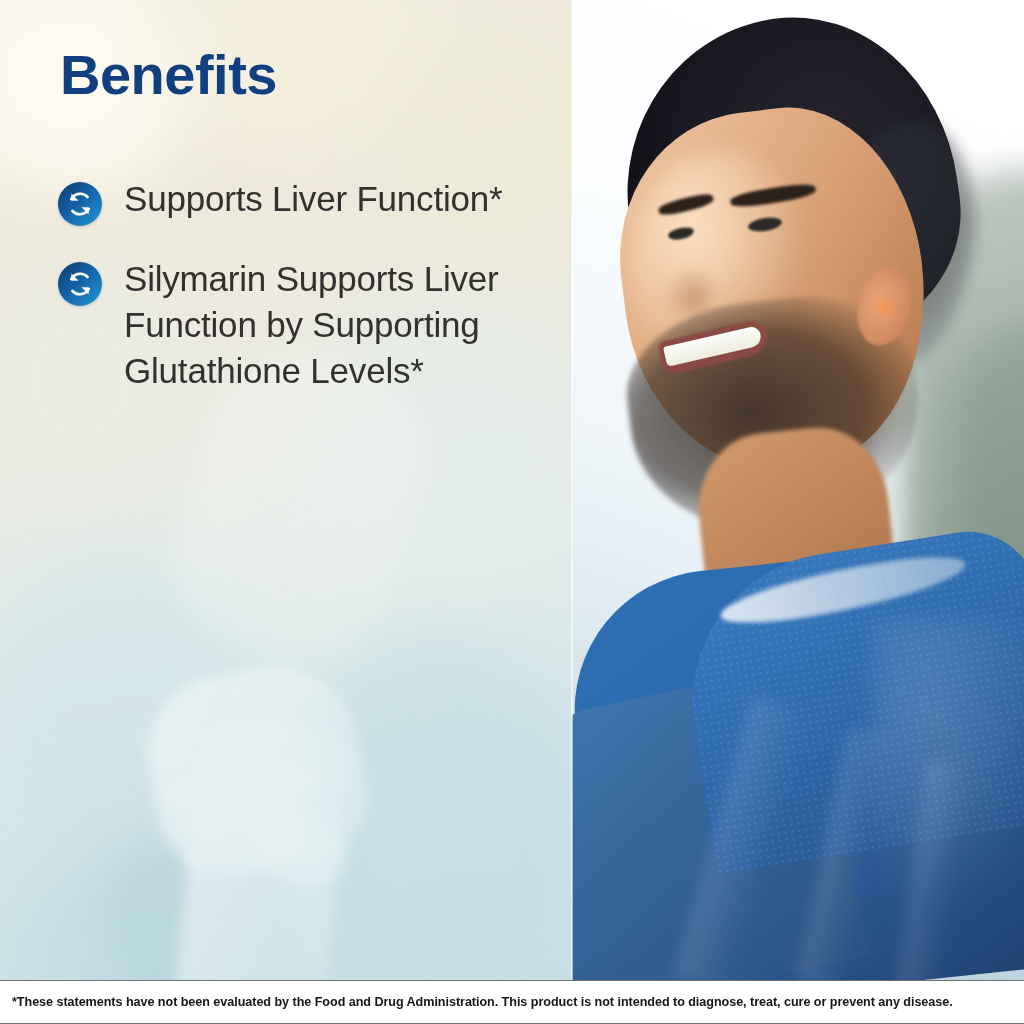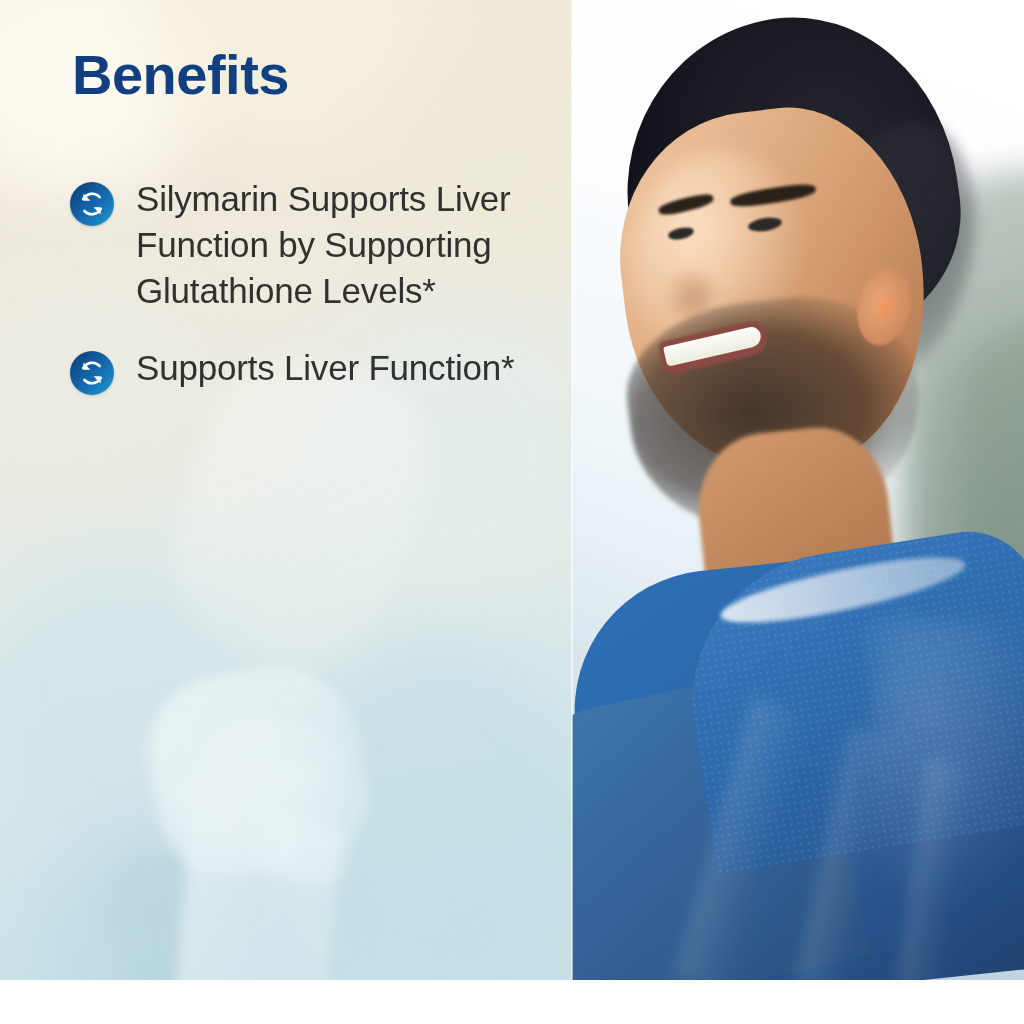--- a/index.html
+++ b/index.html
@@ -67,21 +67,21 @@
     background:rgba(120,160,170,.18);border-radius:60px;transform:rotate(-14deg);filter:blur(16px);
   }
   
   .gh-upper{
     position:absolute;left:130px;top:-110px;width:220px;height:300px;
     background:linear-gradient(140deg,rgba(255,255,255,.5),rgba(250,250,244,.25));
     border-radius:90px;transform:rotate(18deg);filter:blur(10px);
   }
 
   
-  .content{position:absolute;left:12px;top:0;width:572px;height:1024px;}
+  .content{position:absolute;left:0;top:0;width:572px;height:1024px;}
   .page-title{
     position:absolute;left:60px;top:46px;
     font-size:56px;line-height:1.05;font-weight:700;letter-spacing:-.5px;
     color:#123F7F;
     text-shadow:0 1px 2px rgba(255,255,255,.65);
   }
   .benefits-list{position:absolute;left:58px;top:176px;width:500px;}
   .benefit-item{display:flex;align-items:flex-start;margin-bottom:30px;}
   .bullet-icon{
     flex:0 0 auto;width:44px;height:44px;border-radius:50%;
@@ -281,33 +281,33 @@
 
       <div class="benefit-item">
         <div class="bullet-icon">
           <svg viewBox="0 0 44 44" aria-hidden="true">
             <path d="M13.2 17.2a10.2 10.2 0 0 1 16.4-2.2" fill="none" stroke="#ffffff" stroke-width="2.6" stroke-linecap="round"></path>
             <path d="M30.8 26.8a10.2 10.2 0 0 1-16.4 2.2" fill="none" stroke="#ffffff" stroke-width="2.6" stroke-linecap="round"></path>
             <polygon points="13.4,11.6 13.4,18.8 20.4,18.8" fill="#ffffff"></polygon>
             <polygon points="30.6,32.4 30.6,25.2 23.6,25.2" fill="#ffffff"></polygon>
           </svg>
         </div>
-        <div class="benefit-text">Silymarin Supports Liver Function by Supporting Glutathione Levels*</div>
+        <div class="benefit-text">Supports Liver Function*</div>
       </div>
 
       <div class="benefit-item">
         <div class="bullet-icon">
           <svg viewBox="0 0 44 44" aria-hidden="true">
             <path d="M13.2 17.2a10.2 10.2 0 0 1 16.4-2.2" fill="none" stroke="#ffffff" stroke-width="2.6" stroke-linecap="round"></path>
             <path d="M30.8 26.8a10.2 10.2 0 0 1-16.4 2.2" fill="none" stroke="#ffffff" stroke-width="2.6" stroke-linecap="round"></path>
             <polygon points="13.4,11.6 13.4,18.8 20.4,18.8" fill="#ffffff"></polygon>
             <polygon points="30.6,32.4 30.6,25.2 23.6,25.2" fill="#ffffff"></polygon>
           </svg>
         </div>
-        <div class="benefit-text">Supports Liver Function*</div>
+        <div class="benefit-text">Silymarin Supports Liver Function by Supporting Glutathione Levels*</div>
       </div>
 
 
     </div>
   </div>
 
   <div class="photo-panel">
     <div class="sky"></div>
     <div class="hill"></div>
     <div class="hill2"></div>
@@ -336,14 +336,17 @@
     <div class="collar"></div>
     <div class="shirt-fold sf1"></div>
     <div class="shirt-fold sf2"></div>
     <div class="shirt-fold sf3"></div>
     <div class="shirt-hi"></div>
     <div class="photo-soft"></div>
   </div>
 
   <div class="panel-seam"></div>
 
+  <div class="disclaimer-bar">
+    <div class="disclaimer-text">*These statements have not been evaluated by the Food and Drug Administration. This product is not intended to diagnose, treat, cure or prevent any disease.</div>
+  </div>
 
 </div>
 
 </body></html>

